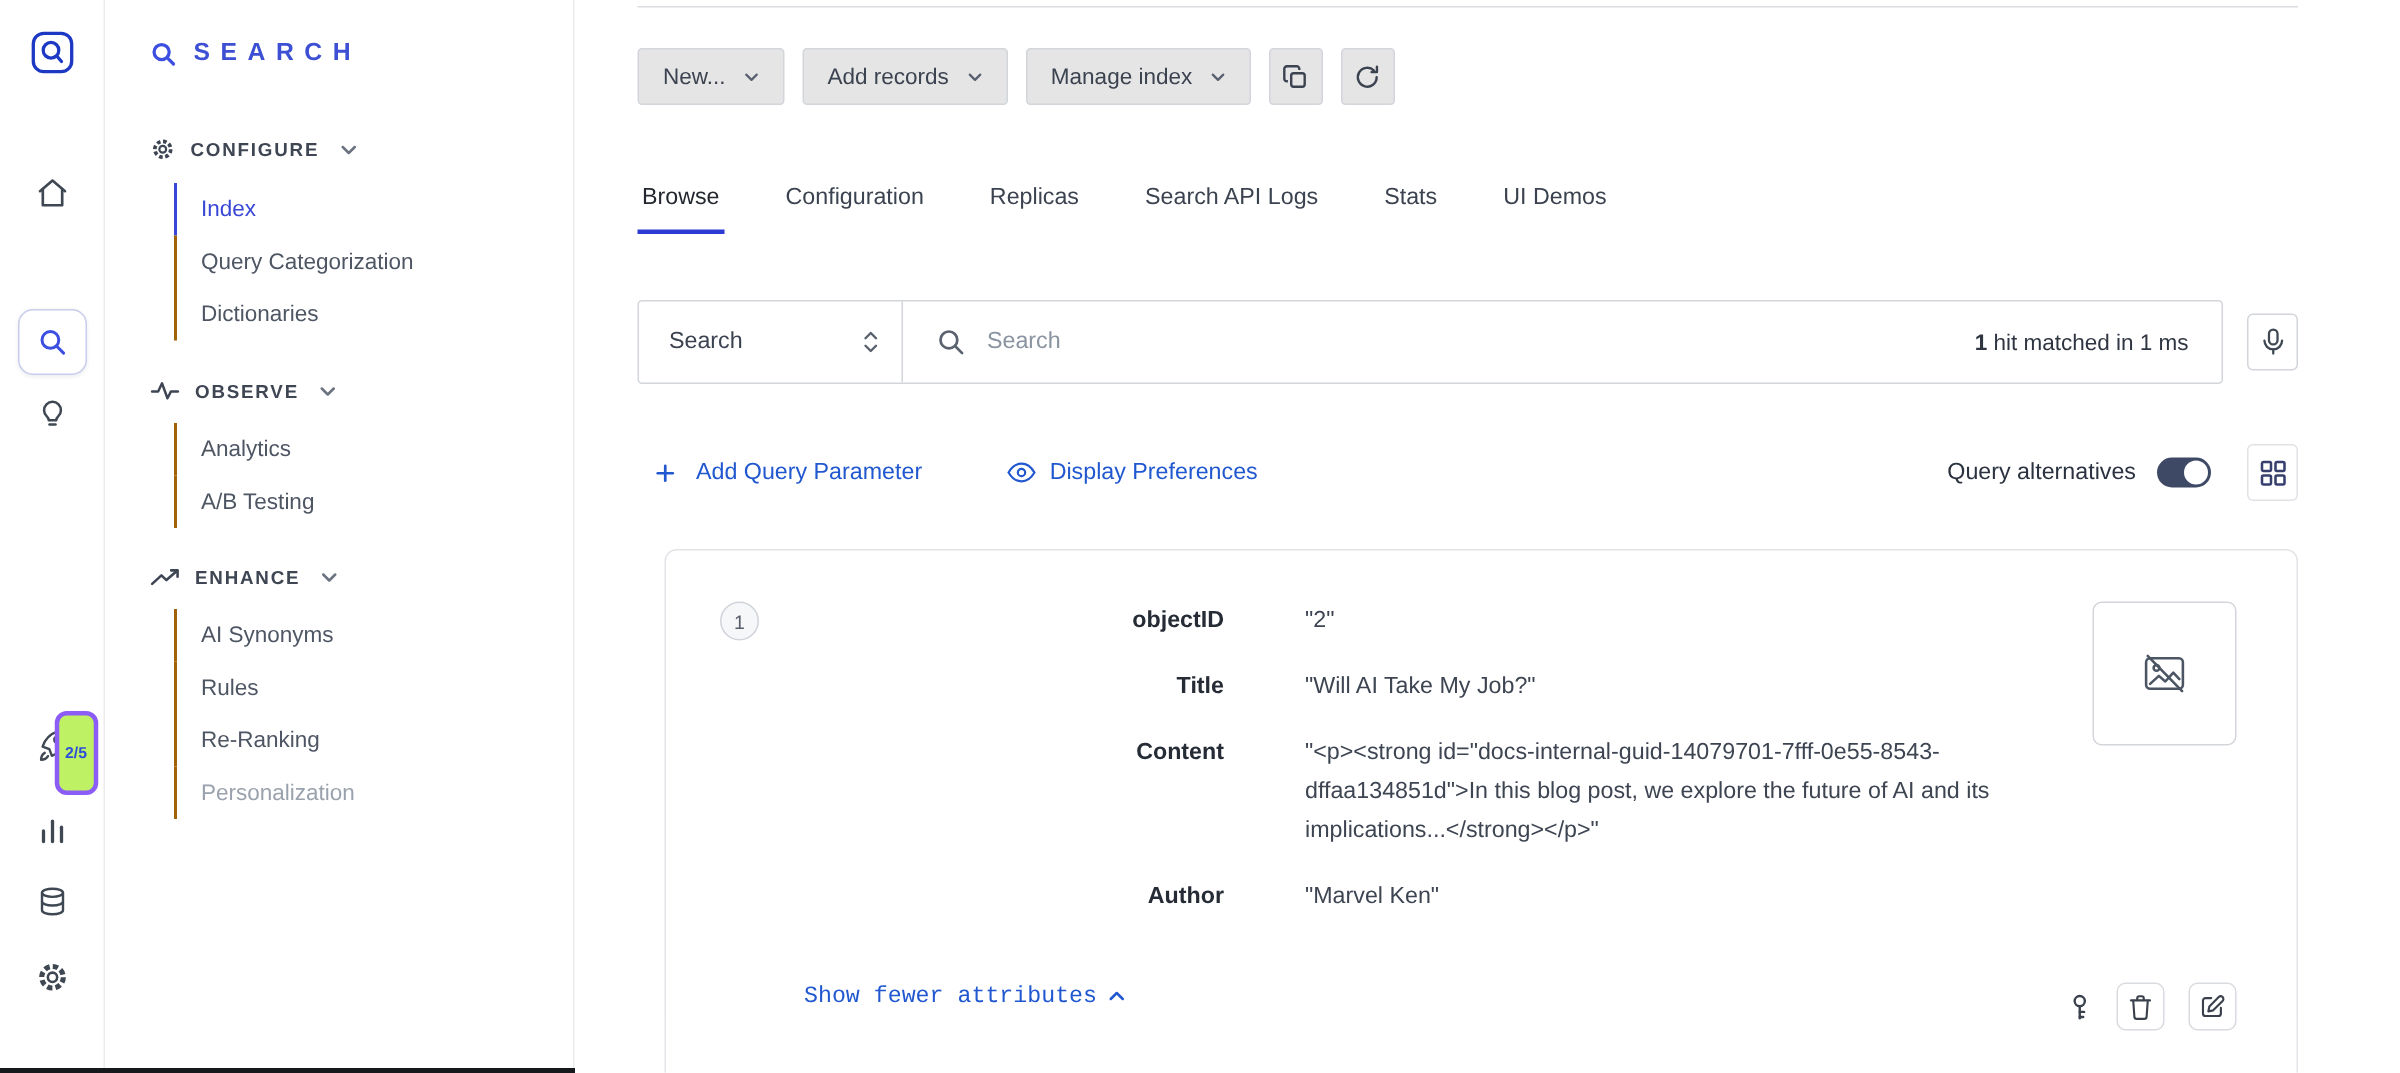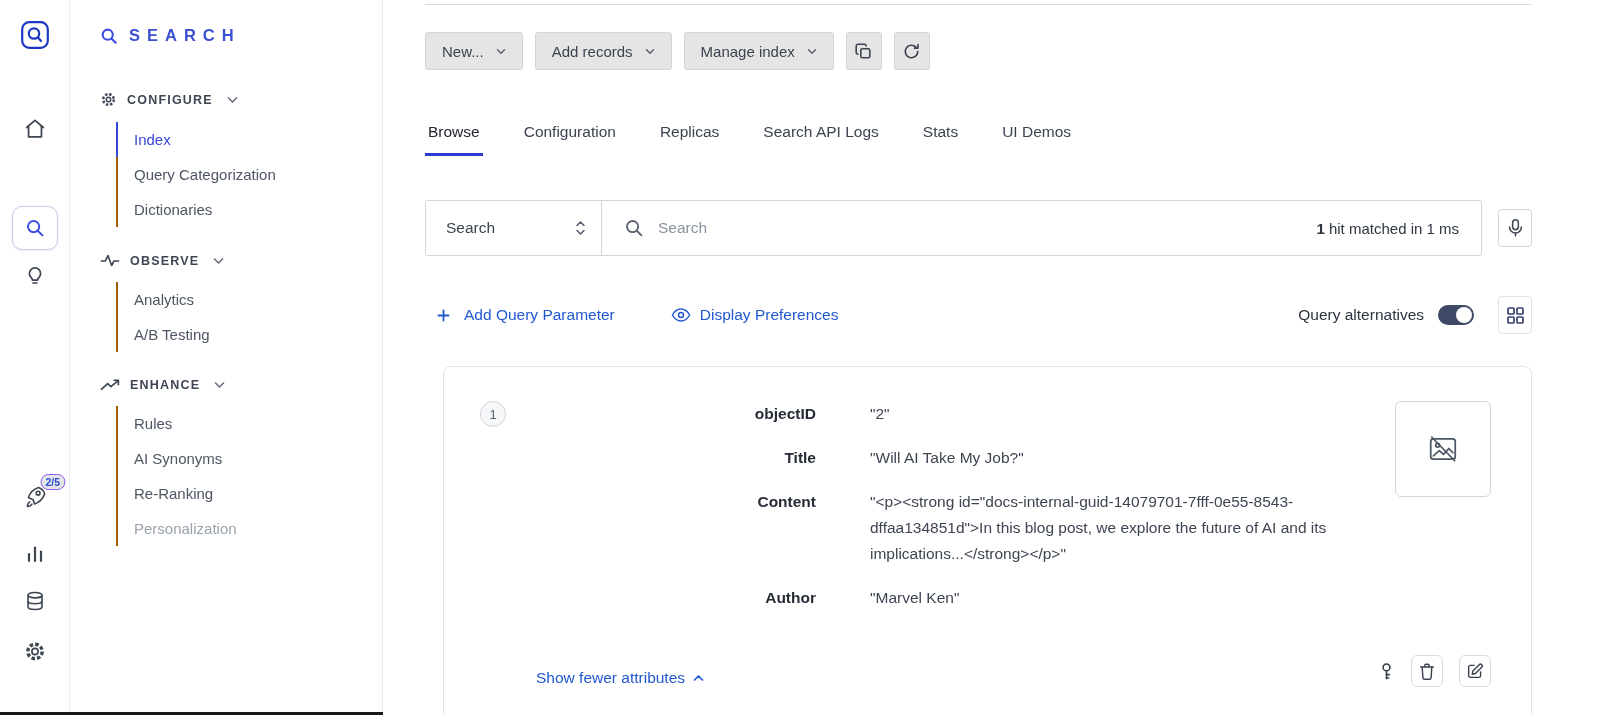--- a/index.html
+++ b/index.html
@@ -15,21 +15,21 @@
   .rail-logo  { top:20px; color:#1d39c4; }
   .rail-home  { top:116px; }
   .rail-search{ top:206px; width:46px; height:44px; border:1px solid #c7cdea; border-radius:10px;
     background:#fff; box-shadow:0 1px 3px rgba(16,24,64,.08); color:#3c4fe0; }
   .rail-bulb  { top:264px; }
   .rail-rocket{ top:484px; }
   .rail-bars  { top:542px; }
   .rail-db    { top:590px; }
   .rail-gear  { top:640px; }
   .rocket-badge { position:absolute; top:-10px; right:-18px; font-size:10.5px; font-weight:700;
-    color:#2d4ed8; background:#e5e5e5; border:1px solid #8b5cf6; border-radius:8px; padding:1px 4px; }
+    color:#2d4ed8; background:#bef264; border:3px solid #8b5cf6; border-radius:8px; padding:19px 4px; }
 
   
   .sidebar { width:313px; flex:none; border-right:1px solid #ebecee; background:#fff; }
   .brand { margin:26px 0 0 30px; display:flex; align-items:center; gap:11px; cursor:pointer; }
   .brand-label { font-size:16.5px; font-weight:700; letter-spacing:7px; color:#3d4fd2; }
   .section-header { margin:0 0 0 30px; display:flex; align-items:center; gap:10px;
     font-size:12.5px; font-weight:700; letter-spacing:1.2px; color:#3e4553; cursor:pointer; }
   .section-header .chev { color:#6b7280; margin-left:4px; display:flex; }
   .sh-configure { margin-top:46px; }
   .sh-observe   { margin-top:26px; }
@@ -90,21 +90,21 @@
   .rank { width:26px; height:26px; flex:none; border-radius:50%; border:1px solid #cfd3da;
     background:#f6f7f8; color:#59606c; font-size:13px; display:flex; align-items:center;
     justify-content:center; margin-right:18px; }
   .attrs { flex:1; min-width:0; }
   .attr-row { display:flex; margin-bottom:18px; }
   .attr-name { width:292px; flex:none; text-align:right; margin-right:54px; font-size:15.5px;
     font-weight:600; color:#262c36; line-height:26px; }
   .attr-value { flex:1; font-size:15.5px; color:#3e4552; line-height:26px; word-break:break-word; }
   .thumb { width:96px; height:96px; flex:none; margin-left:18px; border:1px solid #d2d5da;
     border-radius:6px; color:#4b5563; display:flex; align-items:center; justify-content:center; }
-  .hit-footer { display:flex; align-items:flex-end; margin-top:26px; }
+  .hit-footer { display:flex; align-items:flex-start; margin-top:26px;font-family:Liberation Mono, monospace; }
   .show-fewer { margin-left:56px; display:flex; align-items:center; gap:8px; color:#2158d0;
     font-size:15.5px; cursor:pointer; background:none; border:none; font-family:inherit; }
   .hit-actions { margin-left:auto; display:flex; align-items:center; gap:16px; }
   .act-plain { background:none; border:none; color:#3a414d; cursor:pointer; display:flex; }
   .act-boxed { width:32px; height:32px; background:#fff; border:1px solid #d8dbdf; border-radius:6px;
     color:#3a414d; cursor:pointer; display:flex; align-items:center; justify-content:center; }
 
   .bottom-strip { position:fixed; left:0; bottom:0; width:383px; height:3px; background:#17181c; }
 </style>
 </head>
@@ -217,22 +217,22 @@
           <polyline points="14.8 2 19.3 2 19.3 6.5"></polyline>
       </svg>
       <span>ENHANCE</span>
       <span class="chev">
         <svg width="11" height="8" viewBox="0 0 11 8" fill="none" stroke="currentColor" stroke-width="1.7" stroke-linecap="round" stroke-linejoin="round">
             <polyline points="1.5 2 5.5 6 9.5 2"></polyline>
           </svg>
       </span>
     </div>
     <ul class="section-items">
+      <li>AI Synonyms</li>
       <li>Rules</li>
-      <li>AI Synonyms</li>
       <li>Re-Ranking</li>
       <li class="disabled">Personalization</li>
     </ul>
   </aside>
 
   <main class="main">
     <div class="top-hairline"></div>
 
     <div class="toolbar">
       <button class="tb-btn">

